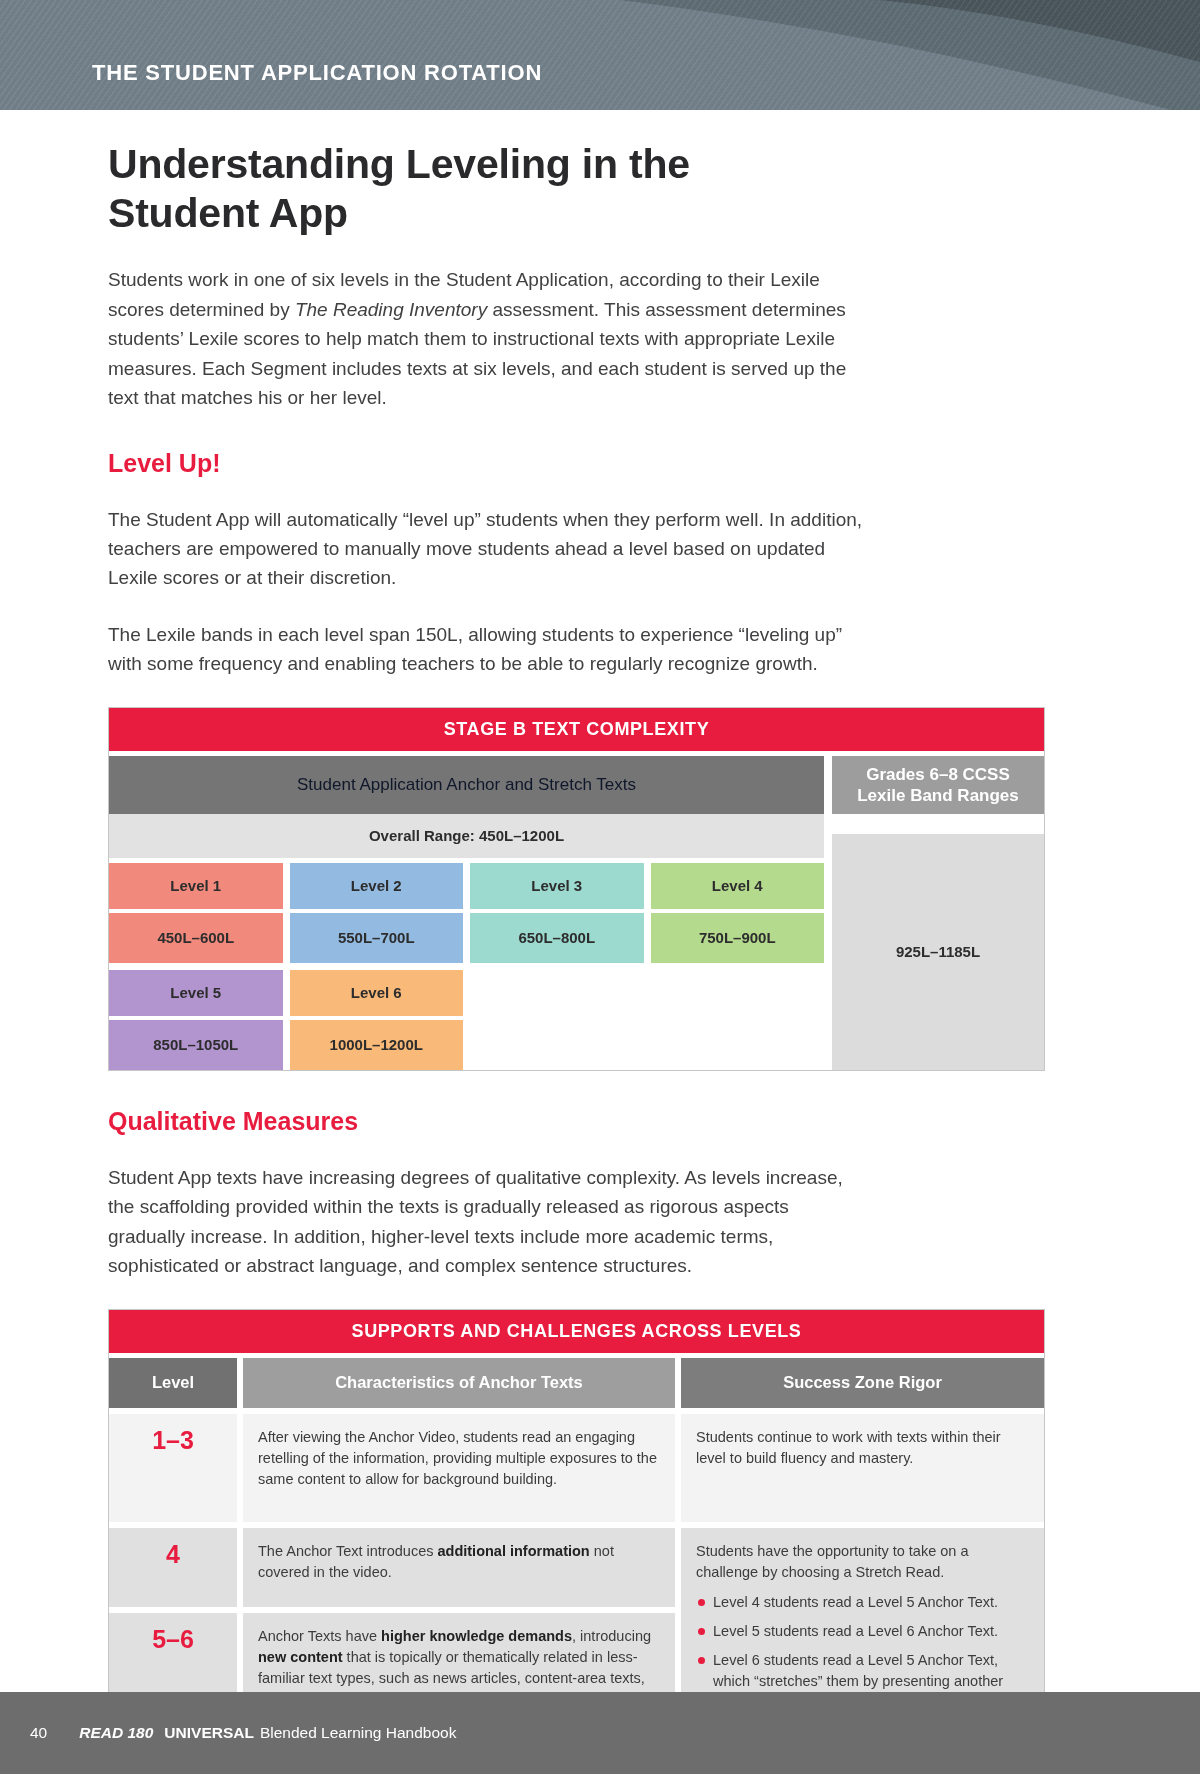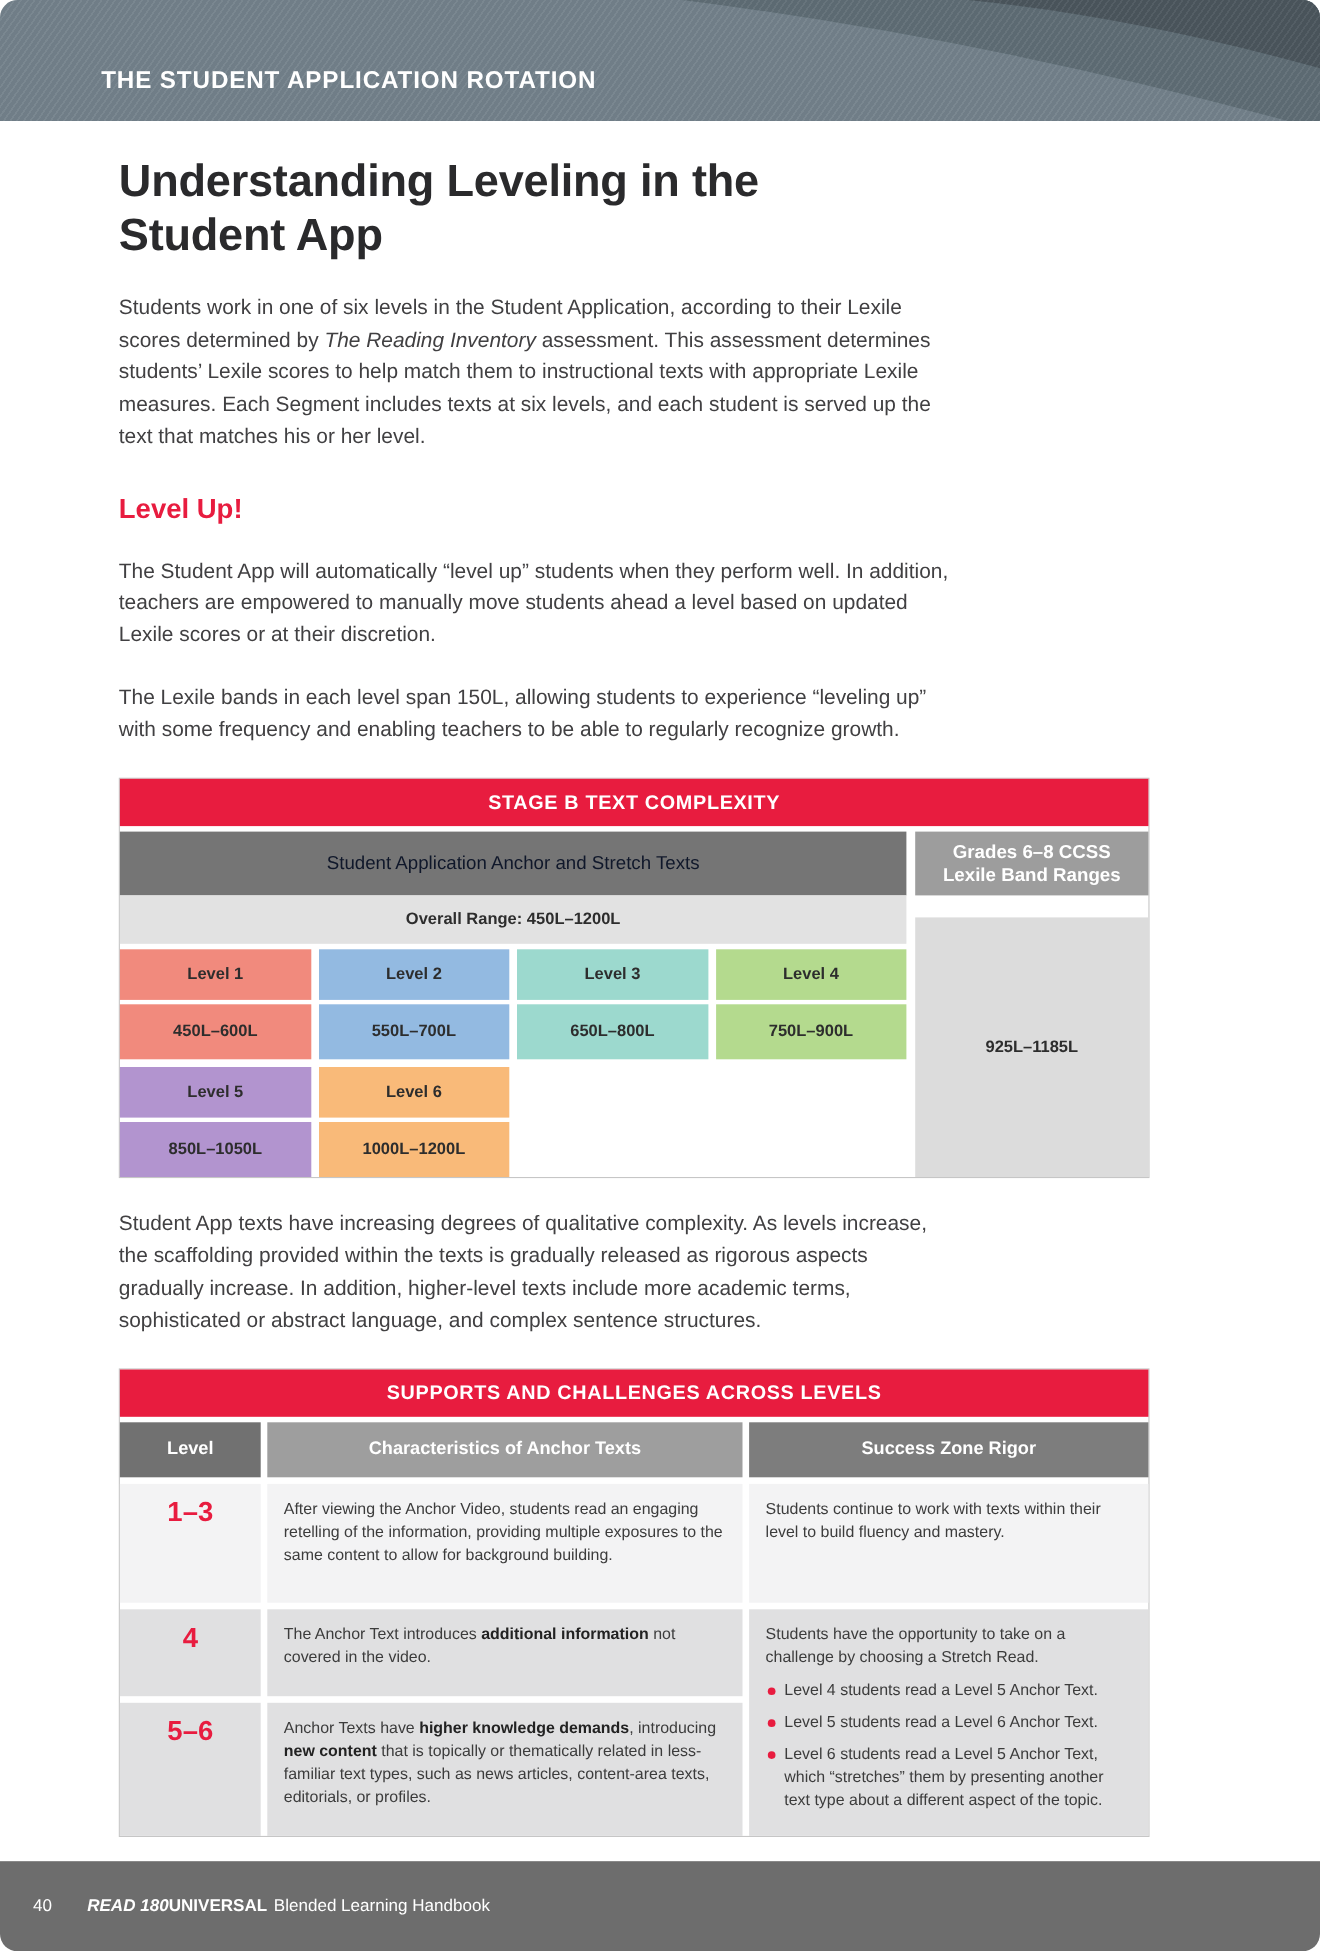--- a/index.html
+++ b/index.html
@@ -2,21 +2,20 @@
 <html><head>
 <meta charset="utf-8">
 <style>
   * { margin:0; padding:0; box-sizing:border-box; }
   html,body { background:#ffffff; }
   .page {
     position:relative; width:1200px; height:1774px;
     background:#ffffff; overflow:hidden;
     font-family:"Liberation Sans", sans-serif;
     color:#414042;
-    border-radius:16px;
   }
 
   
   .banner {
     position:relative; height:110px; background:#72808a; overflow:hidden;
   }
   .banner svg { position:absolute; inset:0; width:100%; height:100%; }
   .banner::after {
     content:""; position:absolute; inset:0; z-index:2;
     background:repeating-linear-gradient(125deg,
@@ -107,21 +106,21 @@
 
   
   .footer {
     position:absolute; left:0; bottom:0; width:100%; height:82px;
     background:#6d6d6d; color:#ffffff;
     display:flex; align-items:center; padding-left:30px;
     font-size:15.5px;
   }
   .footer .pgnum { margin-right:32px; }
   .footer .brand-it { font-weight:bold; font-style:italic; }
-  .footer .brand-b { font-weight:bold; margin-left:0; }
+  .footer .brand-b { font-weight:bold; margin-left:11px; }
   .footer .rest { margin-left:6px; }
 </style>
 </head>
 <body>
 
 <div class="page">
 
   <div class="banner">
     <svg viewBox="0 0 1200 110" preserveAspectRatio="none">
       <path d="M620,0 Q900,35 1200,118 L1200,0 Z" fill="#5e6c74"></path>
@@ -179,20 +178,21 @@
         <div class="t1-right">
           <div class="t1-right-header">
             <div>Grades 6–8 CCSS</div>
             <div>Lexile Band Ranges</div>
           </div>
           <div class="t1-right-value">925L–1185L</div>
         </div>
       </div>
     </div>
 
+    <h2 class="red">Qualitative Measures</h2>
     <p class="body">Student App texts have increasing degrees of qualitative complexity. As levels increase, the scaffolding provided within the texts is gradually released as rigorous aspects gradually increase. In addition, higher-level texts include more academic terms, sophisticated or abstract language, and complex sentence structures.</p>
 
     <div class="t2">
       <div class="tbl-titlebar">SUPPORTS AND CHALLENGES ACROSS LEVELS</div>
       <div class="t2-grid">
 
         <div class="hcell h-level">Level</div>
         <div class="hcell h-char">Characteristics of Anchor Texts</div>
         <div class="hcell h-success">Success Zone Rigor</div>
 

